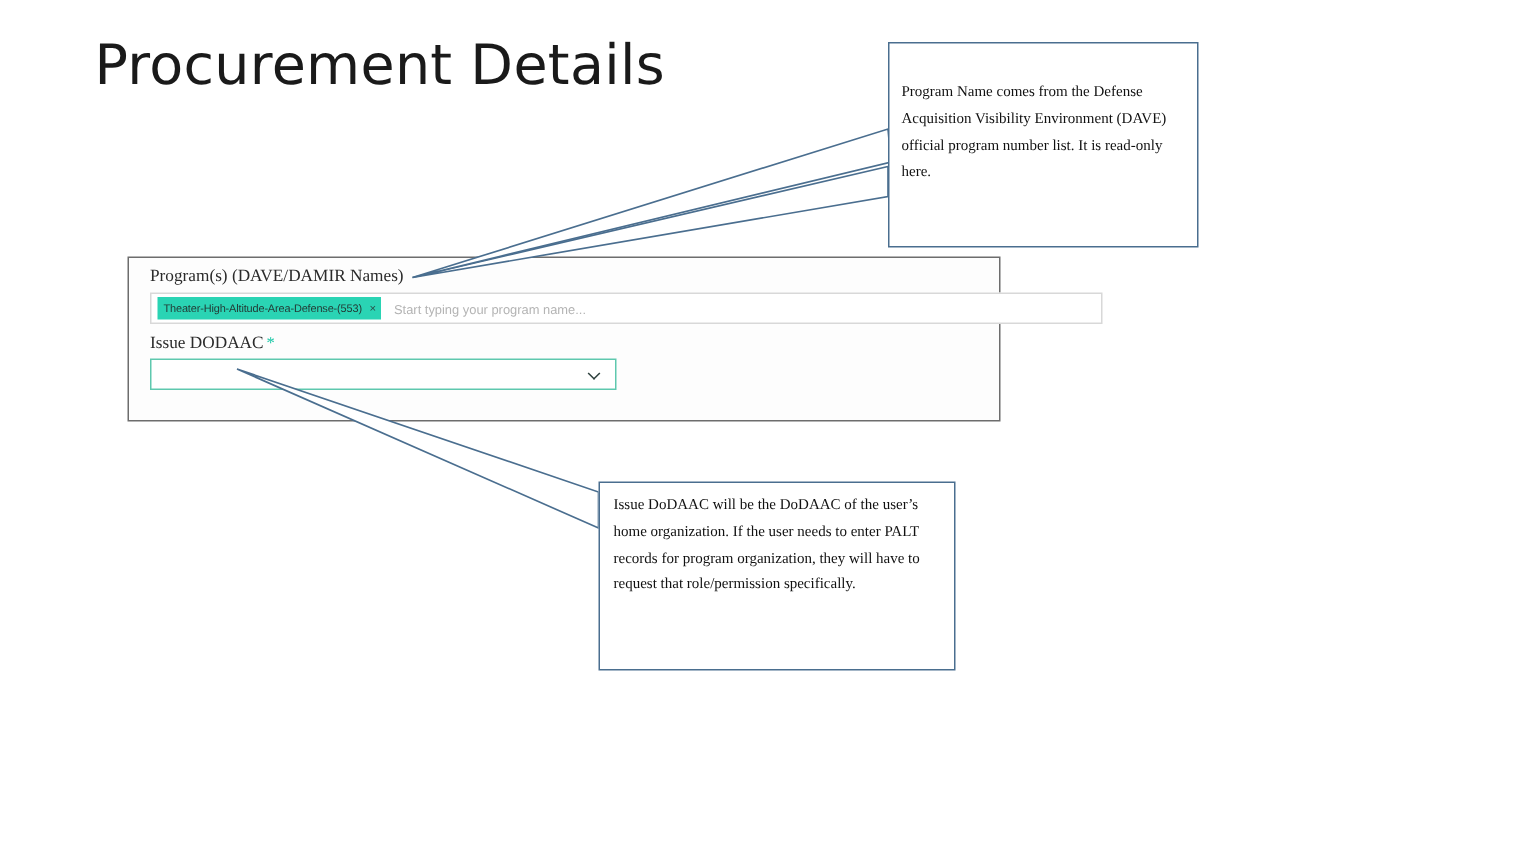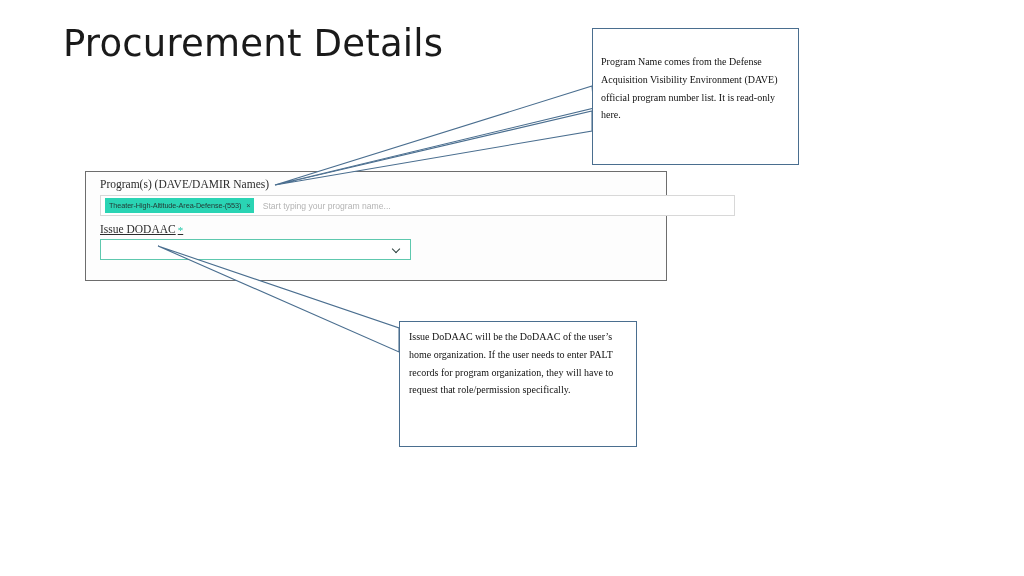--- a/index.html
+++ b/index.html
@@ -42,21 +42,21 @@
   }
 
   .field-label {
     position: absolute;
     font-family: "Liberation Serif", serif;
     font-size: 11.5px;
     color: #2b2b2b;
     white-space: nowrap;
   }
   #label-programs { left: 14px; top: 6px; }
-  #label-dodaac   { left: 14px; top: 51px; text-decoration: underline; }
+  #label-dodaac   { left: 14px; top: 51px; }
 
   .req-star {
     color: #1fc8a8;
     font-size: 11px;
     margin-left: 2px;
     vertical-align: middle;
   }
 
   
   #program-input {

